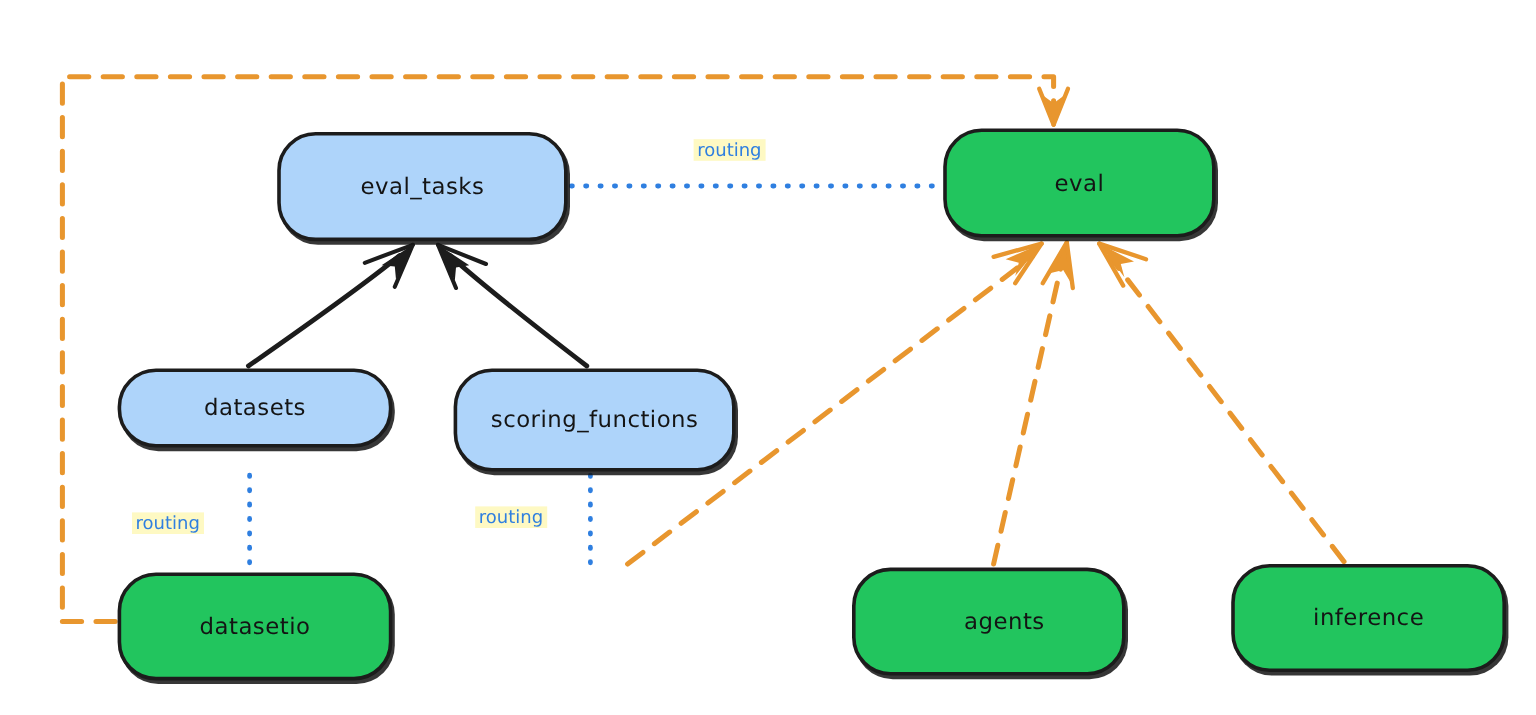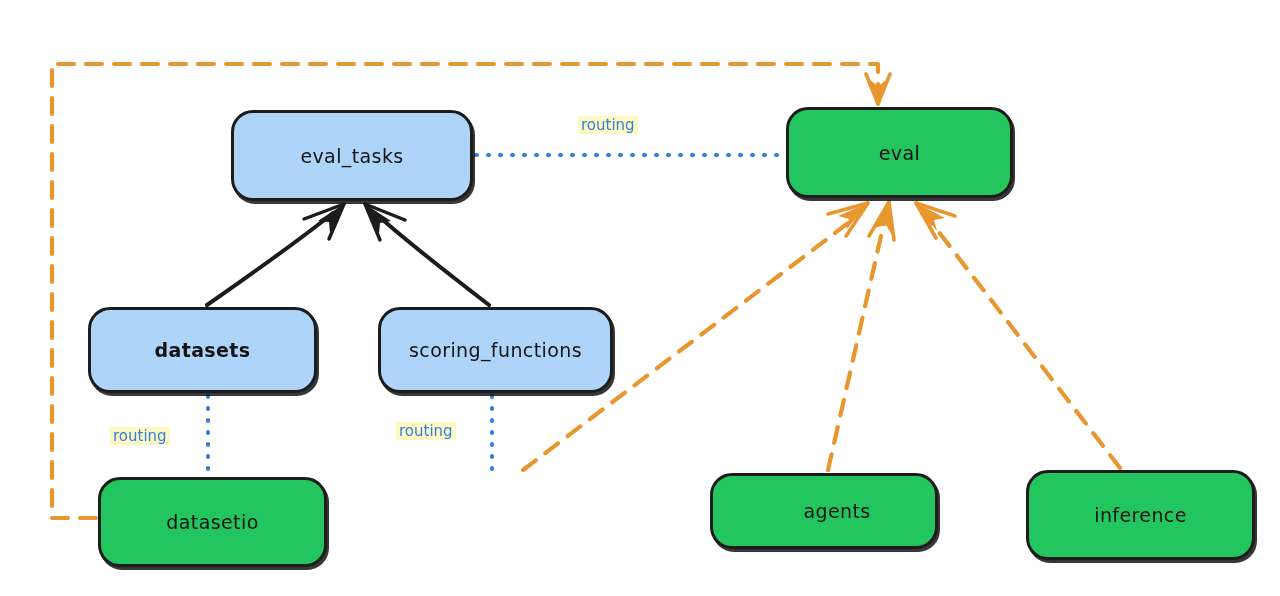--- a/index.html
+++ b/index.html
@@ -21,21 +21,21 @@
     position: absolute;
     left: 0;
     top: 0;
     width: 1280px;
     height: 596px;
   }
   .node {
     position: absolute;
     box-sizing: border-box;
     border: 3px solid #1c1c1c;
-    border-radius: 22px;
+    border-radius: 32px;
     display: flex;
     align-items: center;
     justify-content: center;
     box-shadow: 2px 3px 0 rgba(20,20,20,0.85);
   }
   .node .node-label {
     font-family: "DejaVu Sans", sans-serif;
     font-size: 19px;
     color: #141414;
     letter-spacing: 0.4px;
@@ -118,34 +118,34 @@
   </svg>
 
   <div class="node blue" style="left:231px; top:110px; width:242px; height:91px;">
     <span class="node-label">eval_tasks</span>
   </div>
 
   <div class="node green" style="left:786px; top:107px; width:227px; height:91px;">
     <span class="node-label">eval</span>
   </div>
 
-  <div class="node blue" style="left:88px; top:307px; width:229px; height:86px;font-weight:bold;">
+  <div class="node blue" style="left:98px; top:307px; width:229px; height:66px;">
     <span class="node-label">datasets</span>
   </div>
 
   <div class="node green" style="left:98px; top:477px; width:229px; height:90px;">
     <span class="node-label">datasetio</span>
   </div>
 
   <div class="node blue" style="left:378px; top:307px; width:235px; height:86px;">
     <span class="node-label">scoring_functions</span>
   </div>
 
 
-  <div class="node green" style="left:710px; top:473px; width:228px; height:76px;padding-left:26px;">
+  <div class="node green" style="left:710px; top:473px; width:228px; height:90px;padding-left:26px;">
     <span class="node-label">agents</span>
   </div>
 
   <div class="node green" style="left:1026px; top:470px; width:229px; height:90px;">
     <span class="node-label">inference</span>
   </div>
 
   <div class="edge-label" style="left:578px; top:116px;">routing</div>
 
   <div class="edge-label" style="left:110px; top:427px;">routing</div>

